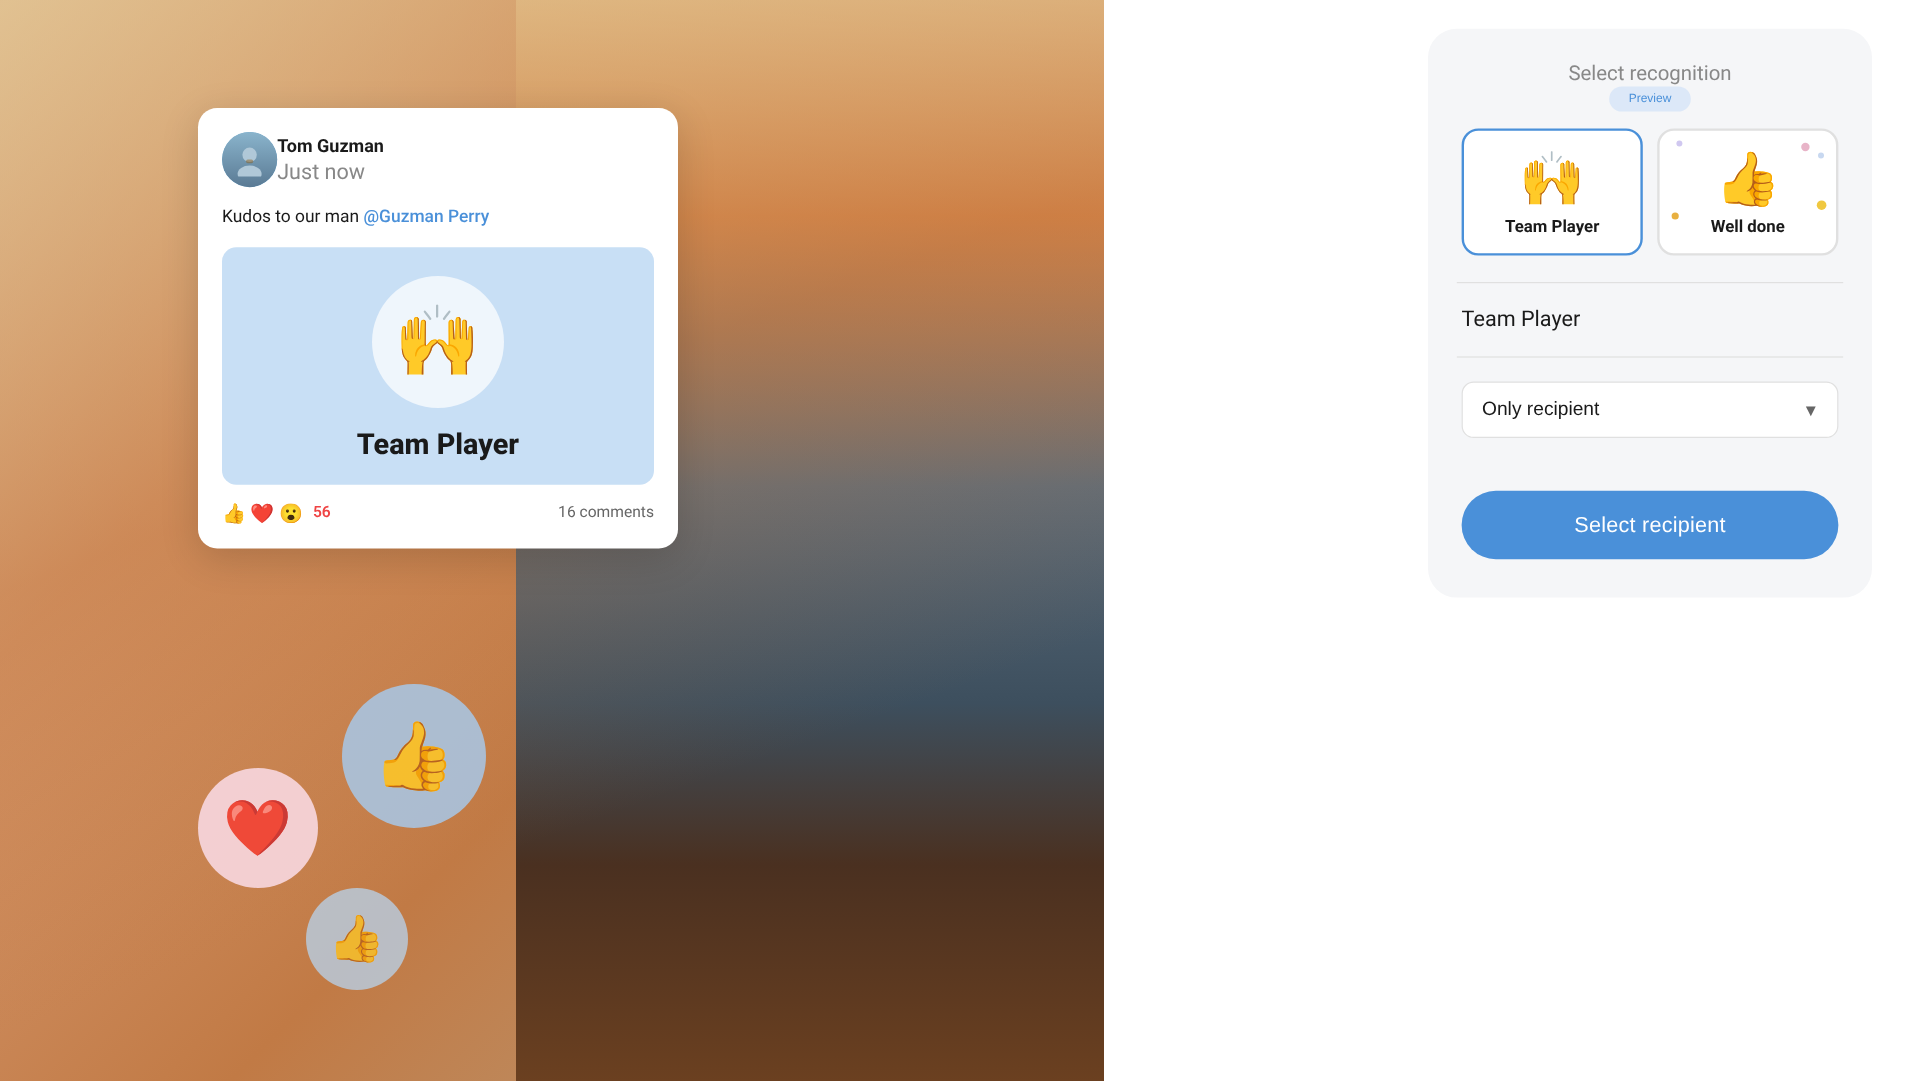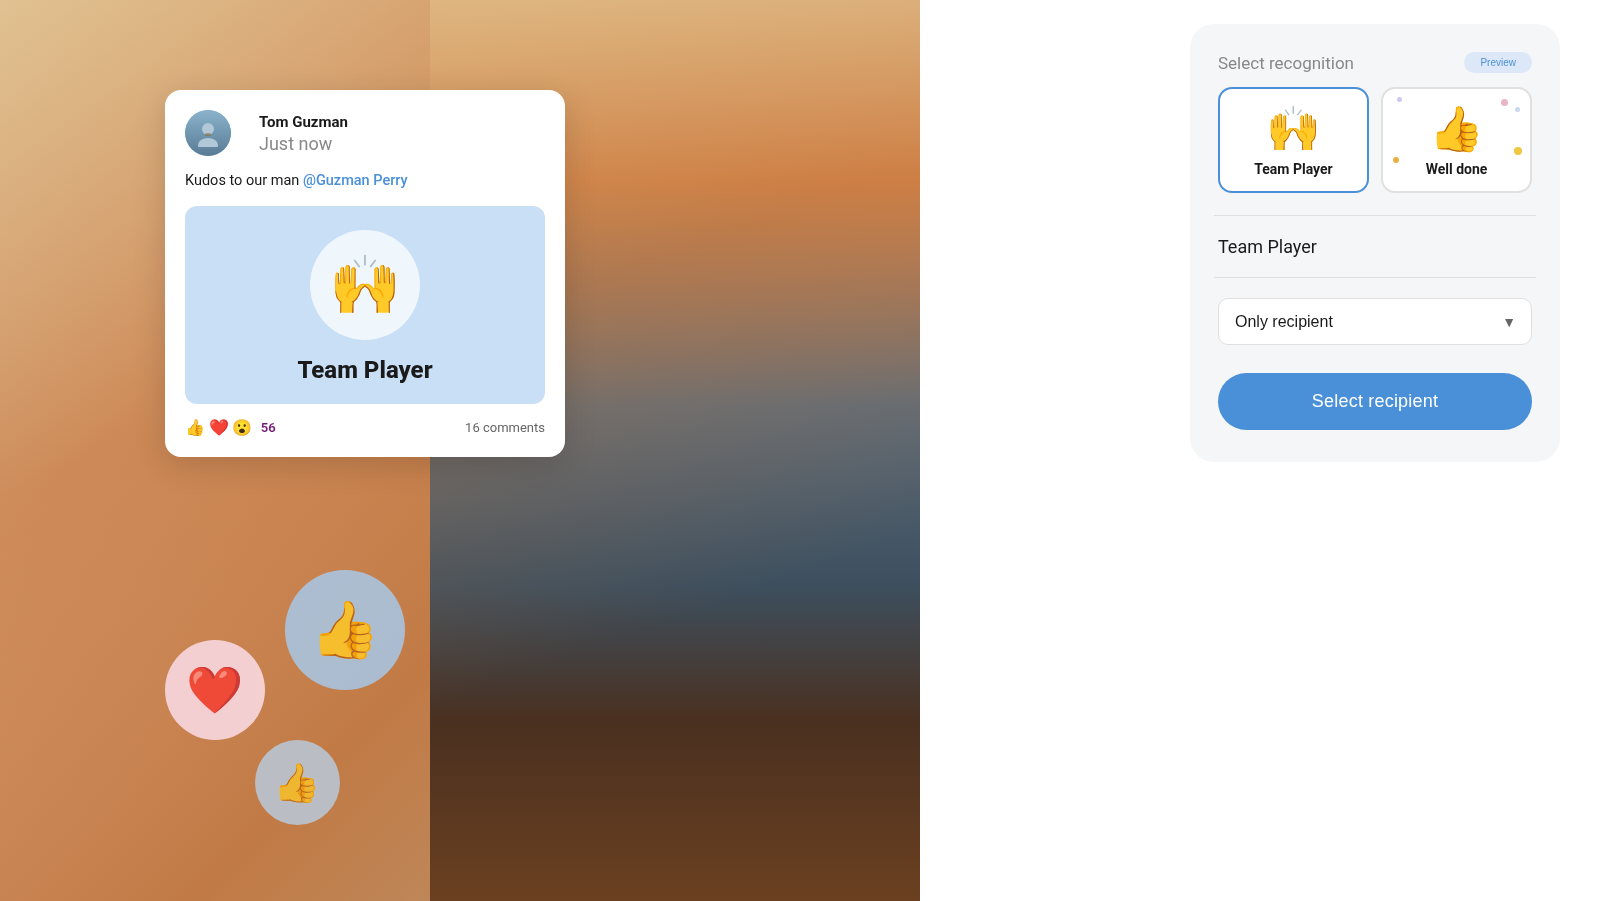--- a/index.html
+++ b/index.html
@@ -89,21 +89,21 @@
       background: #ffffff;
       border-radius: 16px;
       box-shadow: 0 8px 32px rgba(0,0,0,0.15);
       padding: 20px;
       z-index: 10;
     }
 
     .card-header {
       display: flex;
       align-items: center;
-      gap: 28px;
+      gap: 0;
       margin-bottom: 14px;
     }
 
     .avatar {
       width: 46px;
       height: 46px;
       border-radius: 50%;
       background: linear-gradient(135deg, #7ab3d4, #5a8fb8);
       display: flex;
       align-items: center;
@@ -192,21 +192,21 @@
       font-size: 13px;
       color: #555;
     }
 
     .reaction-emoji {
       font-size: 16px;
     }
 
     .reaction-count {
       font-weight: 600;
-      color: #701a75;
+      color: #ef4444;
       margin-left: 4px;
     }
 
     .comments-link {
       font-size: 13px;
       color: #666;
     }
 
     
     .right-panel {
@@ -226,20 +226,21 @@
       color: #3a3a3a;
       text-align: center;
       margin-bottom: 26px;
     }
 
     .section-header {
       display: flex;
       align-items: center;
       justify-content: space-between;
       margin-bottom: 14px;
+      flex-direction: column;
     }
 
     .section-label {
       font-size: 17px;
       color: #888;
       font-weight: 400;
     }
 
     .preview-btn {
       background: #dce8f8;
@@ -301,21 +302,21 @@
 
     .field-value {
       font-size: 18px;
       color: #1a1a1a;
       font-weight: 400;
       margin-bottom: 20px;
     }
 
     .dropdown-wrapper {
       position: relative;
-      margin-bottom: 28px;
+      margin-bottom: 44px;
     }
 
     .dropdown-wrapper select {
       width: 100%;
       background: #ffffff;
       border: 1.5px solid #e0e0e0;
       border-radius: 10px;
       padding: 14px 16px;
       font-size: 16px;
       color: #1a1a1a;

